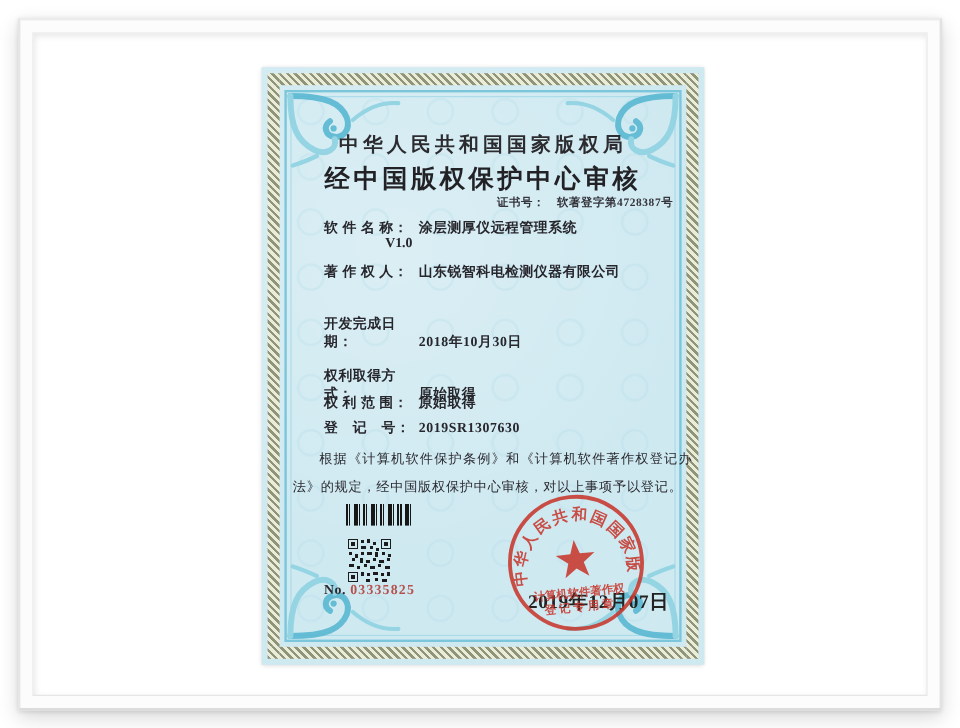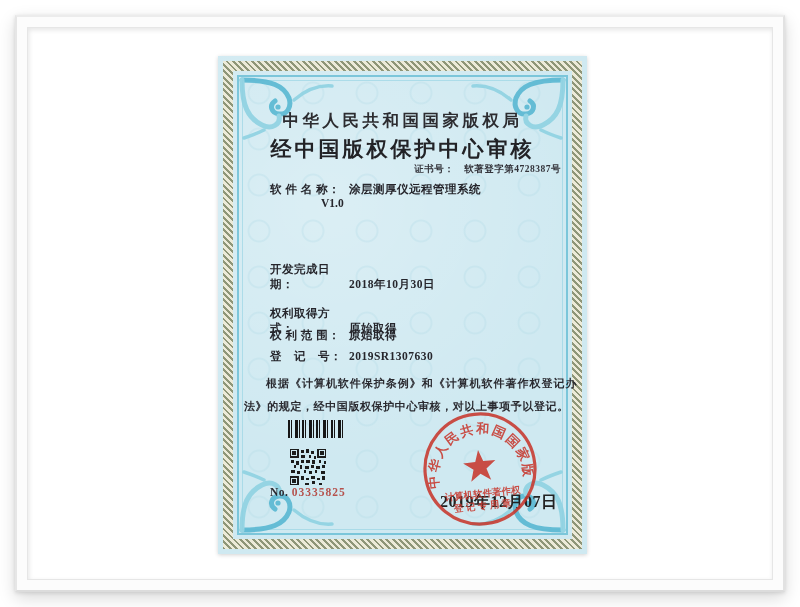--- a/index.html
+++ b/index.html
@@ -71,21 +71,21 @@
     position:absolute;right:26px;top:107px;
     font-size:9.5px;font-weight:bold;color:#33333a;letter-spacing:.5px;
   }
   .certno .gap{display:inline-block;width:10px;}
   .row{position:absolute;left:27px;right:18px;font-size:11.5px;font-weight:bold;color:#26262c;}
   .row .lbl{display:inline-block;width:76px;letter-spacing:.5px;margin-left:25px;}
   .row .val{letter-spacing:.5px;margin-top:36px;}
   .val2{position:absolute;left:103px;font-size:11.5px;font-weight:bold;color:#26262c;text-align:center;}
   .statement{
     position:absolute;left:26px;right:10px;top:316px;
-    font-size:11px;font-weight:bold;color:#2a2a30;line-height:22.5px;
+    font-size:11px;font-weight:normal;color:#2a2a30;line-height:22.5px;
     text-indent:2em;letter-spacing:.6px;text-align:justify;
   }
   
   .barcode{
     position:absolute;left:70px;top:364px;width:57px;height:18px;
     background:repeating-linear-gradient(90deg,
       #161616 0 2px, rgba(0,0,0,0) 2px 3px,
       #161616 3px 4px, rgba(0,0,0,0) 4px 7px,
       #161616 7px 10px, rgba(0,0,0,0) 10px 11px,
       #161616 11px 12px, rgba(0,0,0,0) 12px 14.2px);
@@ -170,20 +170,24 @@
   <div class="certno">
     <span>证书号：</span><span class="gap"></span><span>软著登字第4728387号</span>
   </div>
 
   <div class="row" style="top:126px">
     <span class="lbl">软 件 名 称：</span>
     <span class="val">涂层测厚仪远程管理系统</span>
   </div>
   <div class="val2" style="top:141px">V1.0</div>
 
+  <div class="row" style="top:163px">
+    <span class="lbl">著 作 权 人：</span>
+    <span class="val">山东锐智科电检测仪器有限公司</span>
+  </div>
 
   <div class="row" style="top:206px">
     <span class="lbl">开发完成日期：</span>
     <span class="val">2018年10月30日</span>
   </div>
   <div class="row" style="top:250px">
     <span class="lbl">权利取得方式：</span>
     <span class="val">原始取得</span>
   </div>
   <div class="row" style="top:272px">

